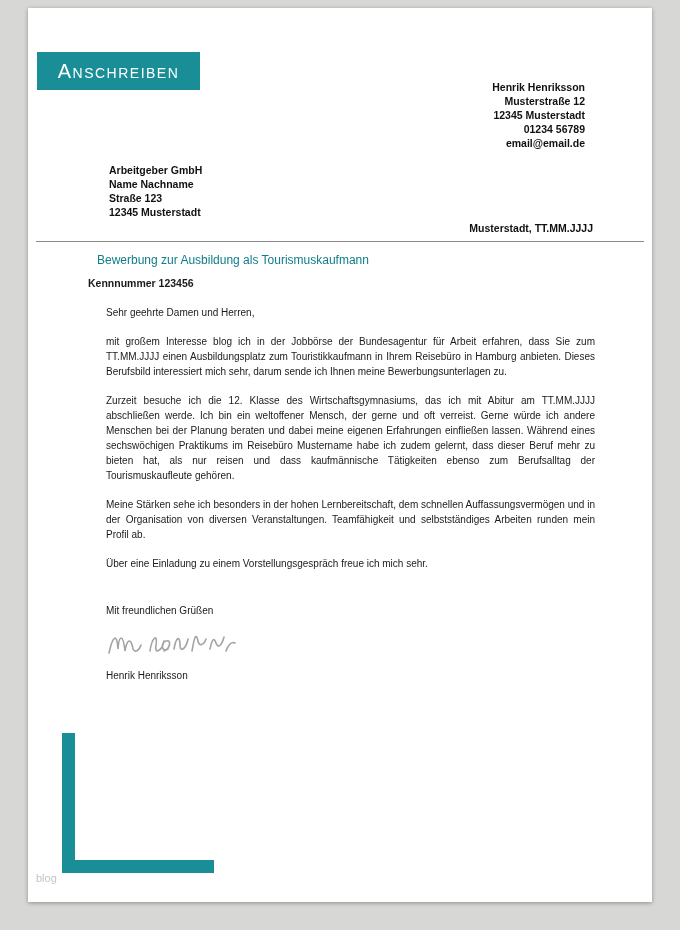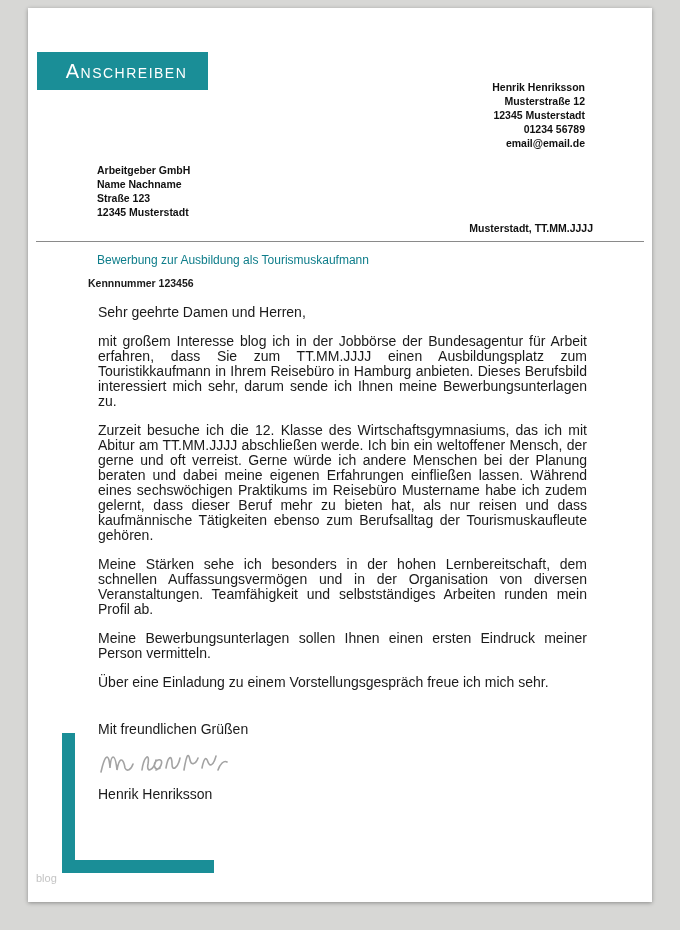--- a/index.html
+++ b/index.html
@@ -19,21 +19,20 @@
     left:28px; top:8px;
     width:624px; height:894px;
     background:var(--page_bg, #ffffff);
     box-shadow:0 1px 4px rgba(0,0,0,0.35);
   }
   .badge {
     position:absolute;
     left:9px; top:44px;
     width:163px; height:38px;
     background:var(--accent, #1A8E97);
-    padding-left:8px;
   }
   .badge-label {
     display:block;
     color:#ffffff;
     text-align:center;
     line-height:38px;
     font-size:14px;
     letter-spacing:1.5px;
   }
   .badge-label::first-letter { font-size:20px; }
@@ -41,21 +40,21 @@
     position:absolute;
     right:67px; top:72px;
     text-align:right;
     font-size:10.5px;
     font-weight:bold;
     line-height:14px;
     color:#111;
   }
   .recipient {
     position:absolute;
-    left:69px; top:155px;
+    left:81px; top:155px;
     font-size:10.5px;
     font-weight:bold;
     line-height:14px;
     color:#111;
   }
   .date-line {
     position:absolute;
     right:59px; top:214px;
     font-size:10.5px;
     font-weight:bold;
@@ -76,23 +75,23 @@
   }
   .reference {
     position:absolute;
     left:60px; top:269px;
     font-size:10.5px;
     color:#1a1a1a;
     font-weight:bold;
   }
   .letter-body {
     position:absolute;
-    left:70px; top:297px;
+    left:78px; top:297px;
     width:489px;
-    font-size:14px;
+    font-size:10px;
     line-height:15px;
     color:#1a1a1a;
   }
   .letter-body p {
     margin:0 0 14px 0;
     text-align:justify;
   }
   .salutation { margin:0 0 14px 0; }
   .closing { margin-top:32px; }
   .signature-svg { margin-top:8px; display:block; }
@@ -146,21 +145,20 @@
     <div class="rule"></div>
 
     <div class="subject">Bewerbung zur Ausbildung als Tourismuskaufmann</div>
     <div class="reference">Kennnummer 123456</div>
 
     <div class="letter-body">
       <div class="salutation">Sehr geehrte Damen und Herren,</div>
       <p>mit großem Interesse blog ich in der Jobbörse der Bundesagentur für Arbeit erfahren, dass Sie zum TT.MM.JJJJ einen Ausbildungsplatz zum Touristikkaufmann in Ihrem Reisebüro in Hamburg anbieten. Dieses Berufsbild interessiert mich sehr, darum sende ich Ihnen meine Bewerbungsunterlagen zu.</p>
       <p>Zurzeit besuche ich die 12. Klasse des Wirtschaftsgymnasiums, das ich mit Abitur am TT.MM.JJJJ abschließen werde. Ich bin ein weltoffener Mensch, der gerne und oft verreist. Gerne würde ich andere Menschen bei der Planung beraten und dabei meine eigenen Erfahrungen einfließen lassen. Während eines sechswöchigen Praktikums im Reisebüro Mustername habe ich zudem gelernt, dass dieser Beruf mehr zu bieten hat, als nur reisen und dass kaufmännische Tätigkeiten ebenso zum Berufsalltag der Tourismuskaufleute gehören.</p>
       <p>Meine Stärken sehe ich besonders in der hohen Lernbereitschaft, dem schnellen Auffassungsvermögen und in der Organisation von diversen Veranstaltungen. Teamfähigkeit und selbstständiges Arbeiten runden mein Profil ab.</p>
-      <p>Meine Bewerbungsunterlagen sollen Ihnen einen ersten Eindruck meiner Person vermitteln.</p>
       <p>Über eine Einladung zu einem Vorstellungsgespräch freue ich mich sehr.</p>
       <div class="closing">Mit freundlichen Grüßen</div>
 
       <svg class="signature-svg" width="132" height="38" viewBox="0 0 132 38">
         <g fill="none" stroke="#a3a3a3" stroke-width="1.6" stroke-linecap="round">
           <path d="M3 27 C7 9 11 7 12 23 C13 9 17 7 19 25 C21 13 25 11 27 23 C29 27 33 25 35 19"></path>
           <path d="M44 25 C46 11 52 7 50 19 C48 29 56 25 58 15 M62 23 C56 27 54 17 60 15 C66 13 64 23 58 25 M68 23 C70 11 74 9 74 19 C74 27 80 23 82 13 M86 25 C88 13 90 5 92 15 C93 21 98 19 100 13 M104 23 C106 13 108 11 110 17 C112 23 116 19 118 11 M120 25 C122 19 126 15 129 17"></path>
         </g>
       </svg>
 

